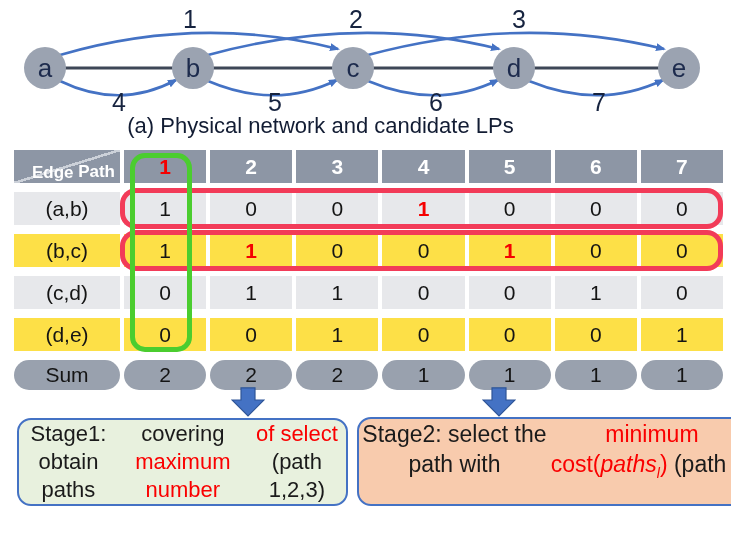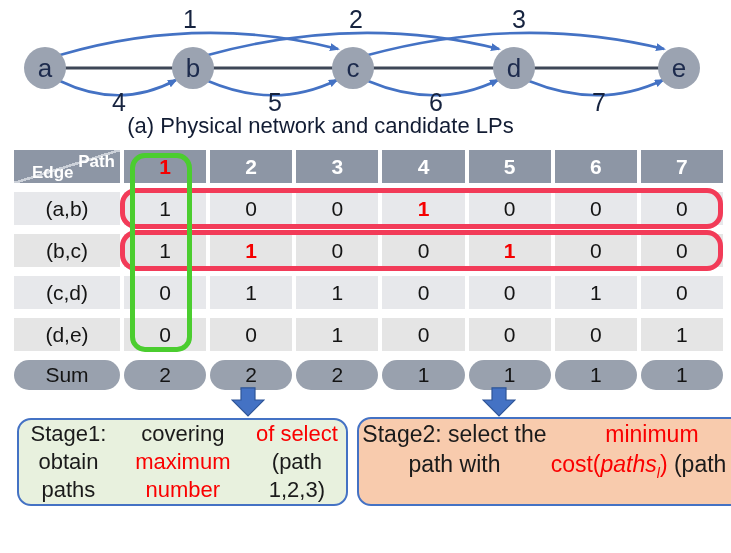--- a/index.html
+++ b/index.html
@@ -22,24 +22,24 @@
     grid-template-columns: 106px repeat(7, 1fr);
     grid-template-rows: 33px 33px 33px 33px 33px 30px;
     row-gap: 9px; column-gap: 4px;
     z-index: 1;
   }
   .cell { display: flex; align-items: center; justify-content: center; font-size: 21px; color: #141414; }
   .th { background: #8d96a5; color: #ffffff; font-weight: bold; }
   .corner { position: relative; display: block;
     background-image: linear-gradient(to bottom right, transparent calc(50% - 1.3px), #ccd1d9 calc(50% - 1.3px), #ccd1d9 calc(50% + 1.3px), transparent calc(50% + 1.3px));
     background-color: #8d96a5; }
-  .corner .top-lbl { position: absolute; top: 2px; right: 5px; font-size: 17px; text-align: right; }
+  .corner .top-lbl { position: absolute; top: 12px; right: 5px; font-size: 17px; text-align: right; }
   .corner .bot-lbl { position: absolute; bottom: 0px; left: 18px; font-size: 17px; }
   .band-a { background: #e7e8eb; }
-  .band-b { background: #e5e5e5; text-align: center; }
+  .band-b { background: #fde047; text-align: center; }
   .sum-cell { background: #99a1ae; border-radius: 15px; }
   .red-num { color: #f50000; font-weight: bold; }
 
   
   .red-outline { position: absolute; left: 120px; width: 603px; height: 41px;
     border: 5px solid #f23b58; border-radius: 16px; z-index: 2; }
   .red1 { top: 188px; }
   .red2 { top: 230px; }
   .green-outline { position: absolute; left: 130px; top: 153px; width: 62px; height: 199px;
     border: 5px solid #4bcd2f; border-radius: 15px; z-index: 3; }

